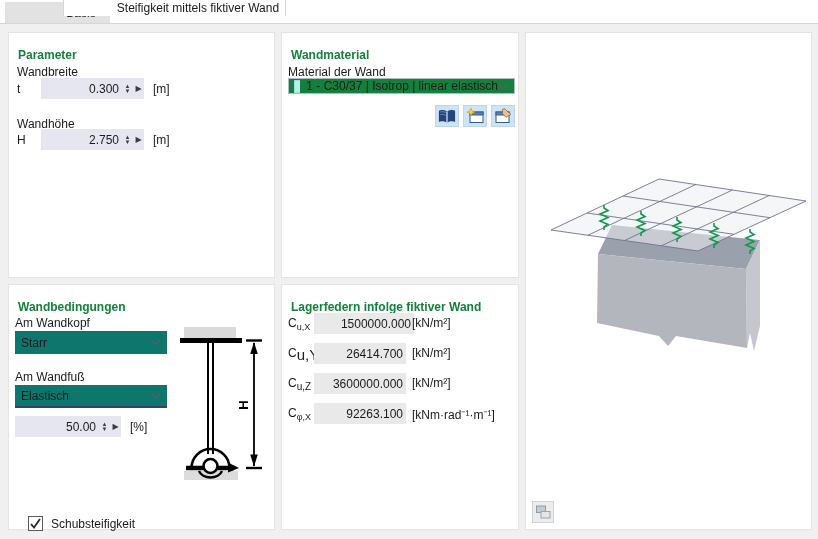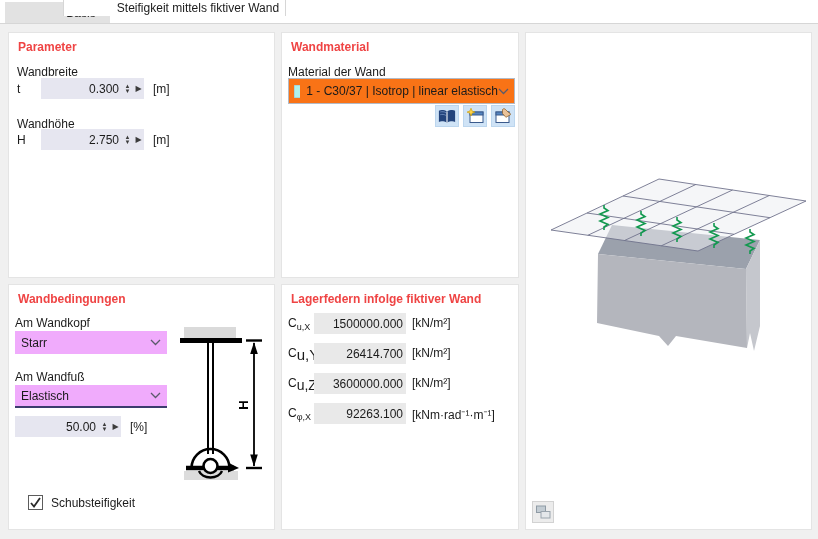--- a/index.html
+++ b/index.html
@@ -13,36 +13,36 @@
   .tab.inactive{left:5px;top:2px;width:58px;height:21px;background:#e2e2e2;color:#222;}
   .tab.active{left:63px;top:0;width:174px;height:16px;background:#ffffff;
               border-left:1px solid #d6d6d6;border-right:1px solid #d6d6d6;z-index:2;}
   
   .panel{position:absolute;background:#ffffff;border:1px solid #e4e4e4;box-sizing:border-box;}
   .p-parameter{left:8px;top:32px;width:267px;height:246px;}
   .p-material{left:281px;top:32px;width:238px;height:246px;}
   .p-view{left:525px;top:32px;width:287px;height:498px;}
   .p-bedingungen{left:8px;top:284px;width:267px;height:246px;}
   .p-federn{left:281px;top:284px;width:238px;height:246px;}
-  .ptitle{position:absolute;left:9px;top:7px;font-weight:bold;color:#ef4444;}
+  .ptitle{position:absolute;left:9px;top:15px;font-weight:bold;color:#15803d;}
   .lbl{position:absolute;white-space:nowrap;}
   
   .field{position:absolute;height:21px;background:#e6e6f0;display:flex;align-items:center;box-sizing:border-box;}
   .field.readonly{background:#e9e9e9;}
   .field .val{flex:1;text-align:right;padding-right:3px;}
   .spincol{display:flex;flex-direction:column;justify-content:center;width:11px;line-height:5px;
            font-size:6px;color:#3c3c3c;text-align:center;cursor:default;}
   .slidebtn{width:11px;font-size:8px;color:#3c3c3c;text-align:center;cursor:default;}
   .unit{position:absolute;white-space:nowrap;}
   
-  .dd{position:absolute;height:23px;background:#f0abfc;display:flex;align-items:center;
+  .dd{position:absolute;height:23px;background:#0f766e;display:flex;align-items:center;
       padding:0 6px;box-sizing:border-box;cursor:default;}
   .dd .chev{margin-left:auto;display:flex;align-items:center;}
   .dd.underline{border-bottom:2px solid #3c3c6d;}
-  .dd-material{position:absolute;left:6px;top:45px;width:227px;height:26px;background:#f97316;
+  .dd-material{position:absolute;left:6px;top:45px;width:227px;height:16px;background:#15803d;
       border:1px solid #b3bac6;display:flex;align-items:center;padding:0 5px;box-sizing:border-box;cursor:default;}
   .dd-material .txt{margin-left:6px;white-space:nowrap;}
   .dd-material .chev{margin-left:auto;display:flex;align-items:center;}
   
   .iconbtn{position:absolute;width:24px;height:22px;background:#cfe3f6;border:1px solid #bcd6ee;
            box-sizing:border-box;display:flex;align-items:center;justify-content:center;cursor:default;}
   .iconbtn-disabled{position:absolute;width:22px;height:22px;background:#ececec;border:1px solid #d2d2d2;
            box-sizing:border-box;display:flex;align-items:center;justify-content:center;}
   
   .cbrow{position:absolute;display:flex;align-items:center;gap:8px;}
@@ -169,51 +169,51 @@
       <circle cx="38.5" cy="145" r="7" fill="#ffffff" stroke="#000" stroke-width="2.6"></circle>
       <path d="M 27 150 A 12 9 0 0 0 50 150" fill="none" stroke="#000" stroke-width="2.4"></path>
       <line x1="74" y1="19.5" x2="90" y2="19.5" stroke="#000" stroke-width="2.4"></line>
       <line x1="74" y1="147" x2="90" y2="147" stroke="#000" stroke-width="2.4"></line>
       <line x1="82" y1="22" x2="82" y2="145" stroke="#000" stroke-width="1.8"></line>
       <polygon points="82,21 78.2,33 85.8,33" fill="#000"></polygon>
       <polygon points="82,145.5 78.2,133.5 85.8,133.5" fill="#000"></polygon>
       <text x="72" y="88" transform="rotate(-90 72 84)" font-size="13" font-weight="bold" fill="#000" text-anchor="middle">H</text>
     </svg>
 
-    <div class="cbrow" style="left:6px;top:210px;padding-left:13px;">
+    <div class="cbrow" style="left:6px;top:231px;padding-left:13px;">
       <span class="cbbox">
         <svg width="13" height="13" viewBox="0 0 13 13">
           <polyline points="2,7 5,10.5 11,2" fill="none" stroke="#2a2a2a" stroke-width="1.8"></polyline>
         </svg>
       </span>
       <span>Schubsteifigkeit</span>
     </div>
   </div>
 
   <div class="panel p-federn">
     <div class="ptitle">Lagerfedern infolge fiktiver Wand</div>
 
     <div class="lbl" style="left:6px;top:31px;">
       <span>C</span><sub style="font-size:9px;">u,X</sub>
     </div>
-    <div class="field readonly" style="left:32px;top:28px;width:92px;">
+    <div class="field readonly" style="left:32px;top:28px;width:100px;">
       <span class="val">1500000.000</span>
     </div>
     <div class="unit" style="left:130px;top:31px;">[kN/m²]</div>
 
     <div class="lbl" style="left:6px;top:61px;">
       <span>C</span><sub style="font-size:15px;">u,Y</sub>
     </div>
     <div class="field readonly" style="left:32px;top:58px;width:92px;">
       <span class="val">26414.700</span>
     </div>
     <div class="unit" style="left:130px;top:61px;">[kN/m²]</div>
 
     <div class="lbl" style="left:6px;top:91px;">
-      <span>C</span><sub style="font-size:14px;">u,Z</sub>
+      <span>C</span><sub style="font-size:10px;">u,Z</sub>
     </div>
     <div class="field readonly" style="left:32px;top:88px;width:92px;">
       <span class="val">3600000.000</span>
     </div>
     <div class="unit" style="left:130px;top:91px;">[kN/m²]</div>
 
     <div class="lbl" style="left:6px;top:121px;">
       <span>C</span><sub style="font-size:9px;">φ,X</sub>
     </div>
     <div class="field readonly" style="left:32px;top:118px;width:92px;">

